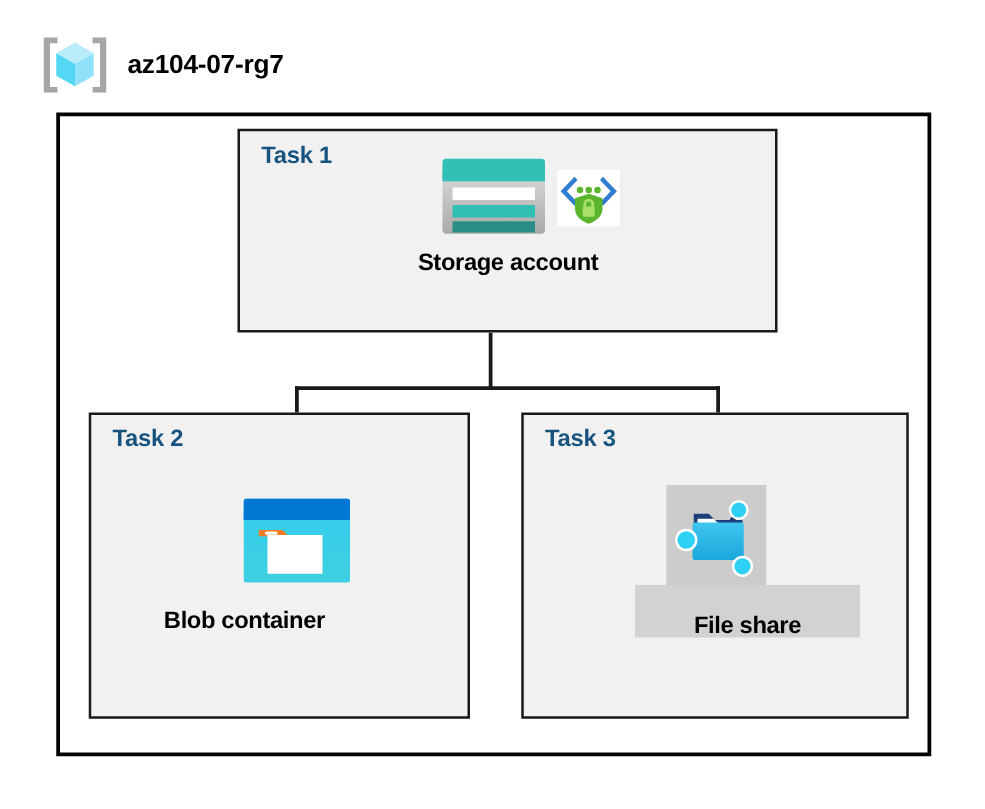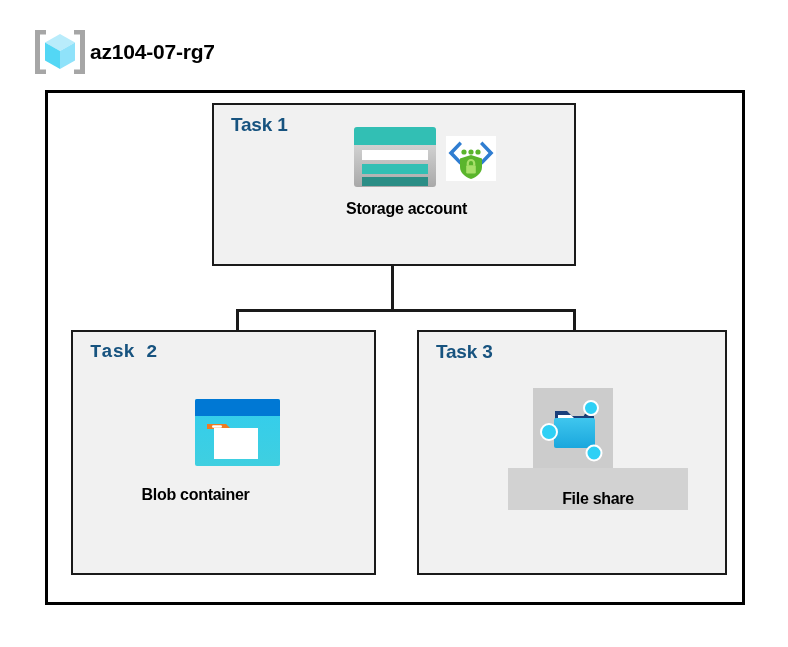--- a/index.html
+++ b/index.html
@@ -23,21 +23,21 @@
     background: #ffffff;
   }
 
   
   .rg-header {
     position: absolute;
     left: 32px;
     top: 26px;
     display: flex;
     align-items: center;
-    gap: 2px;
+    gap: 14px;
   }
   .rg-icon {
     width: 56px;
     height: 52px;
     position: relative;
     flex: 0 0 auto;
   }
   .rg-title {
     font-size: 21px;
     font-weight: bold;
@@ -58,38 +58,38 @@
     box-sizing: border-box;
   }
 
   
   .task-box {
     position: absolute;
     background: #f1f1f1;
     border: 2px solid #1a1a1a;
     box-sizing: border-box;
   }
-  #task1-box { left: 212px; top: 103px; width: 364px; height: 163px; }
-  #task2-box { left: 71px;  top: 330px; width: 305px; height: 245px; font-family: Liberation Mono, monospace; }
+  #task1-box { left: 190px; top: 103px; width: 432px; height: 163px; }
+  #task2-box { left: 71px;  top: 330px; width: 305px; height: 245px; }
   #task3-box { left: 417px; top: 330px; width: 310px; height: 245px; padding-left: 12px; }
 
   .task-label {
     position: absolute;
     left: 17px;
     top: 9px;
     font-size: 19px;
     font-weight: bold;
     color: #17537f;
     letter-spacing: -0.2px;
     white-space: nowrap;
   }
 
   .node-caption {
     position: absolute;
-    font-size: 16px;
+    font-size: 19px;
     font-weight: bold;
     color: #000000;
     white-space: nowrap;
     letter-spacing: -0.3px;
     text-align: center;
   }
 
   
   .conn {
     position: absolute;

